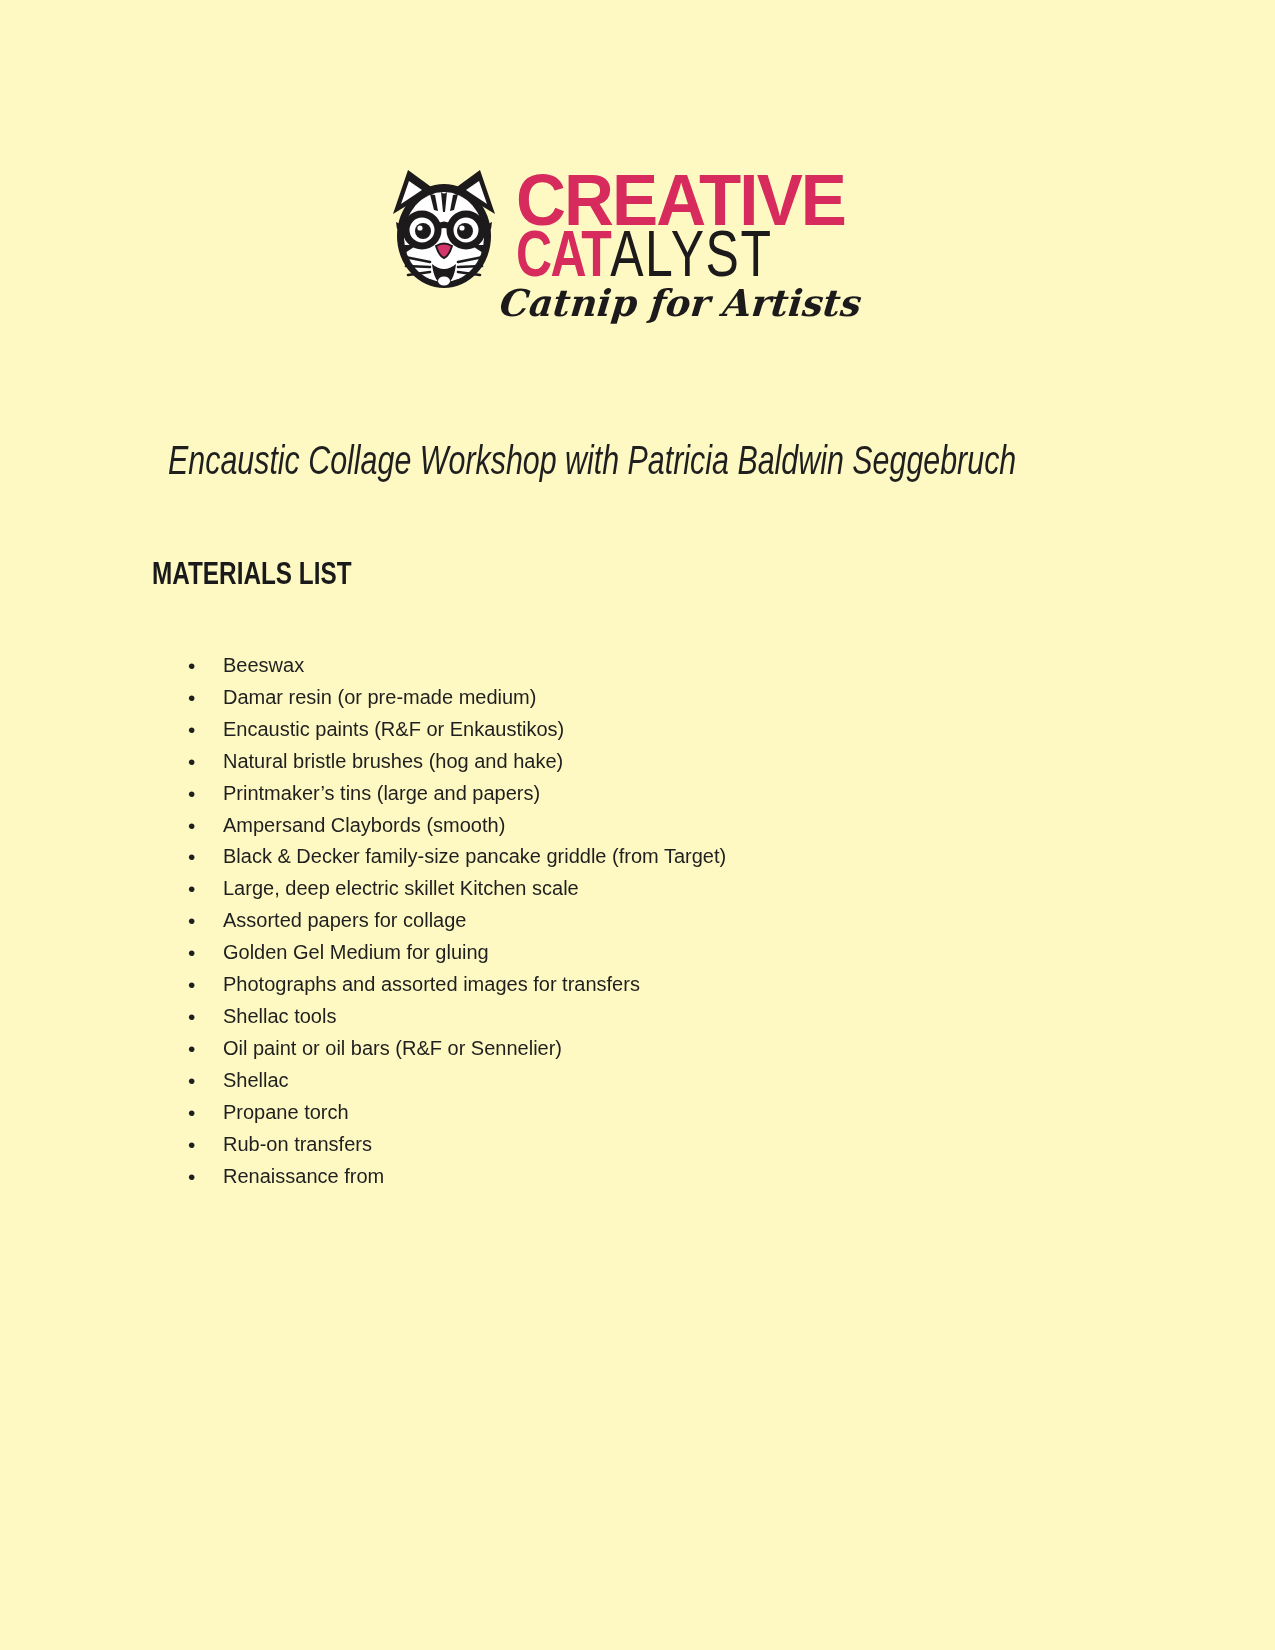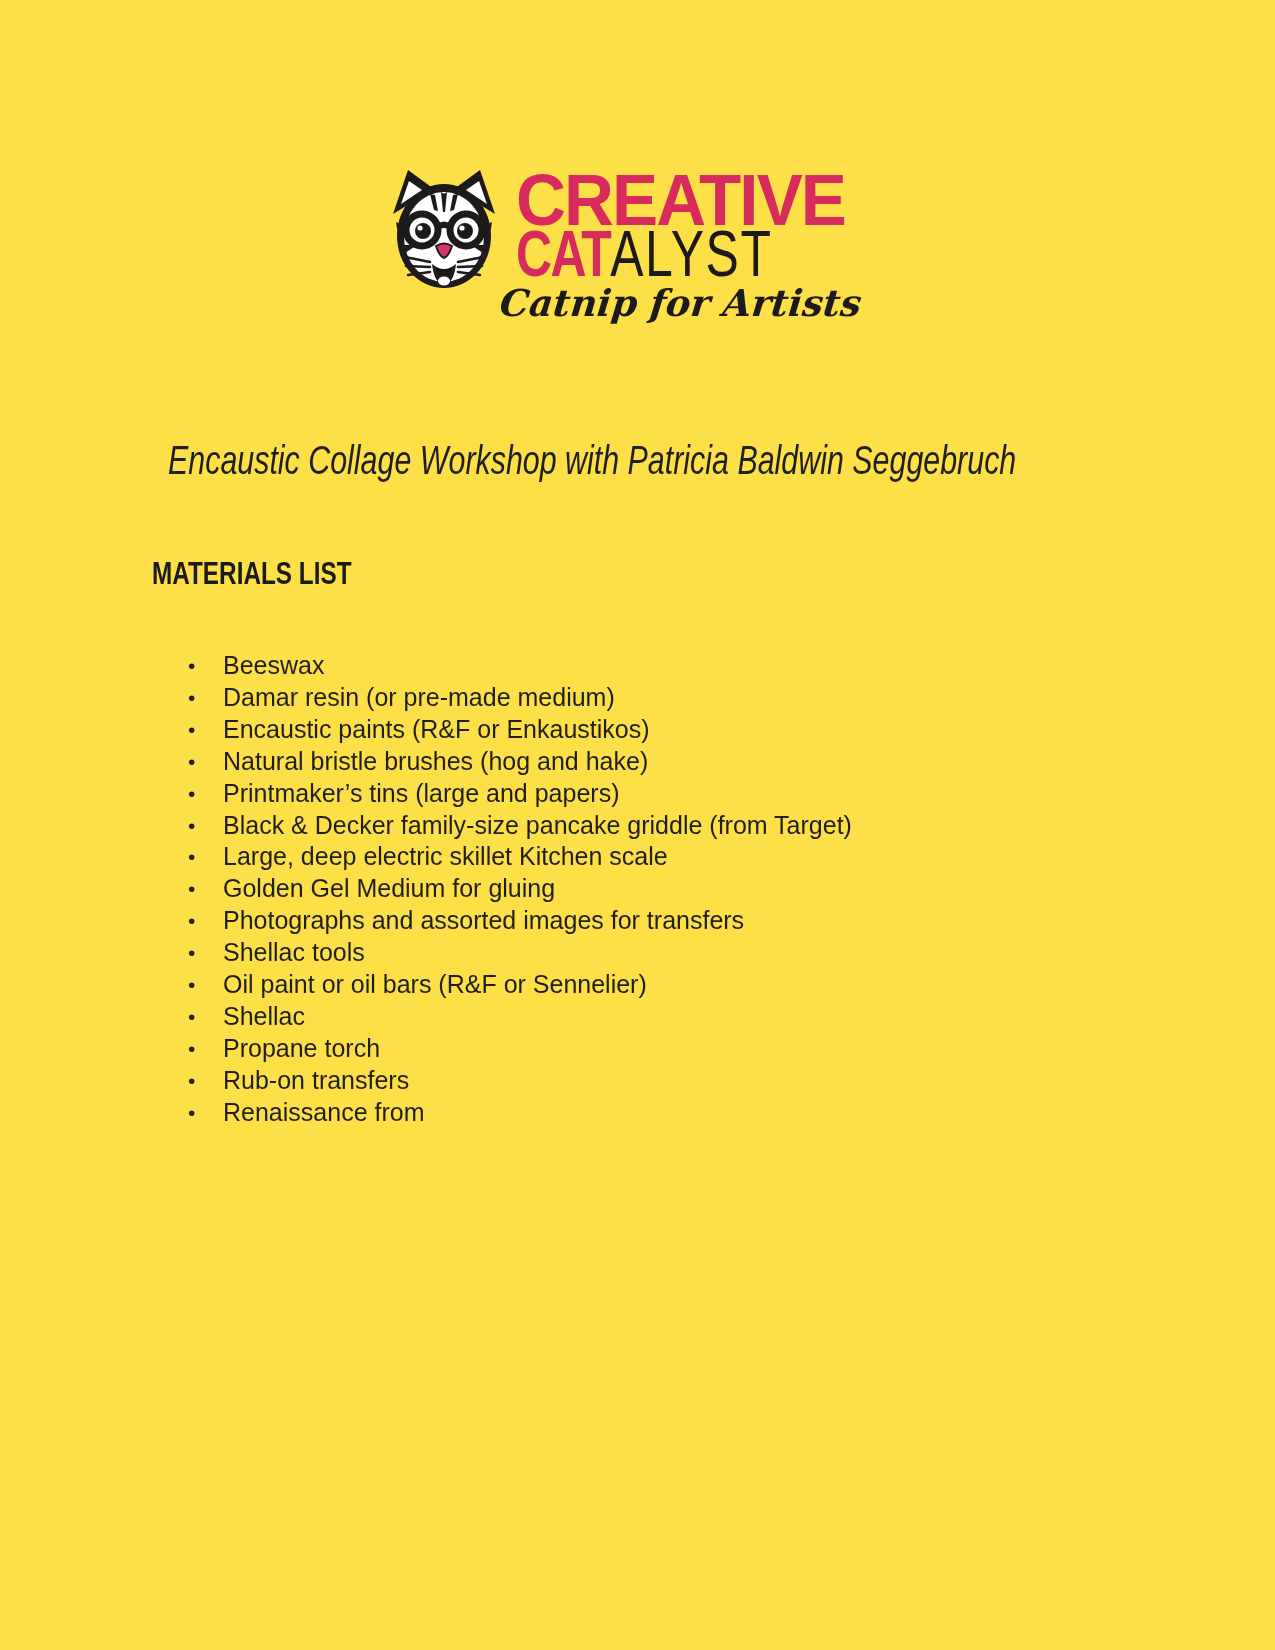--- a/index.html
+++ b/index.html
@@ -1,19 +1,19 @@
 <!DOCTYPE html>
 <html><head>
 <meta charset="utf-8">
 <style>
   html,body{margin:0;padding:0;background:#ffffff;}
   .page{
     position:relative;
     width:1275px;height:1650px;
-    background:#fde047;
+    background:#fef9c3;
     font-family:"Liberation Sans",sans-serif;
     color:#222222;
     overflow:hidden;
   }
   
   .cat-icon{position:absolute;left:391px;top:170px;width:106px;height:122px;}
   .brand-creative{
     position:absolute;left:516px;top:164px;
     font-weight:bold;font-size:72px;line-height:1;
     letter-spacing:-2px;color:#d62b5c;
@@ -50,21 +50,21 @@
     color:#1a1a1a;white-space:nowrap;
     transform:scaleX(0.76);transform-origin:left top;
   }
   .materials{
     position:absolute;left:188px;top:650px;
     margin:0;padding:0;list-style:none;
   }
   .materials li{
     position:relative;
     padding-left:35px;
-    font-size:25px;line-height:31.9px;
+    font-size:20px;line-height:31.9px;
     color:#1f1f1f;white-space:nowrap;
   }
   .materials li::before{
     content:"\2022";
     position:absolute;left:0;top:0;
     font-size:21px;
     color:#1f1f1f;
   }
 </style>
 </head>
@@ -125,22 +125,24 @@
   <h1 class="doc-title">Encaustic Collage Workshop with Patricia Baldwin Seggebruch</h1>
 
   <h2 class="section-heading">MATERIALS LIST</h2>
 
   <ul class="materials">
       <li>Beeswax</li>
       <li>Damar resin (or pre-made medium)</li>
       <li>Encaustic paints (R&amp;F or Enkaustikos)</li>
       <li>Natural bristle brushes (hog and hake)</li>
       <li>Printmaker’s tins (large and papers)</li>
+      <li>Ampersand Claybords (smooth)</li>
       <li>Black &amp; Decker family-size pancake griddle (from Target)</li>
       <li>Large, deep electric skillet Kitchen scale</li>
+      <li>Assorted papers for collage</li>
       <li>Golden Gel Medium for gluing</li>
       <li>Photographs and assorted images for transfers</li>
       <li>Shellac tools</li>
       <li>Oil paint or oil bars (R&amp;F or Sennelier)</li>
       <li>Shellac</li>
       <li>Propane torch</li>
       <li>Rub-on transfers</li>
       <li>Renaissance from</li>
     </ul>
 

